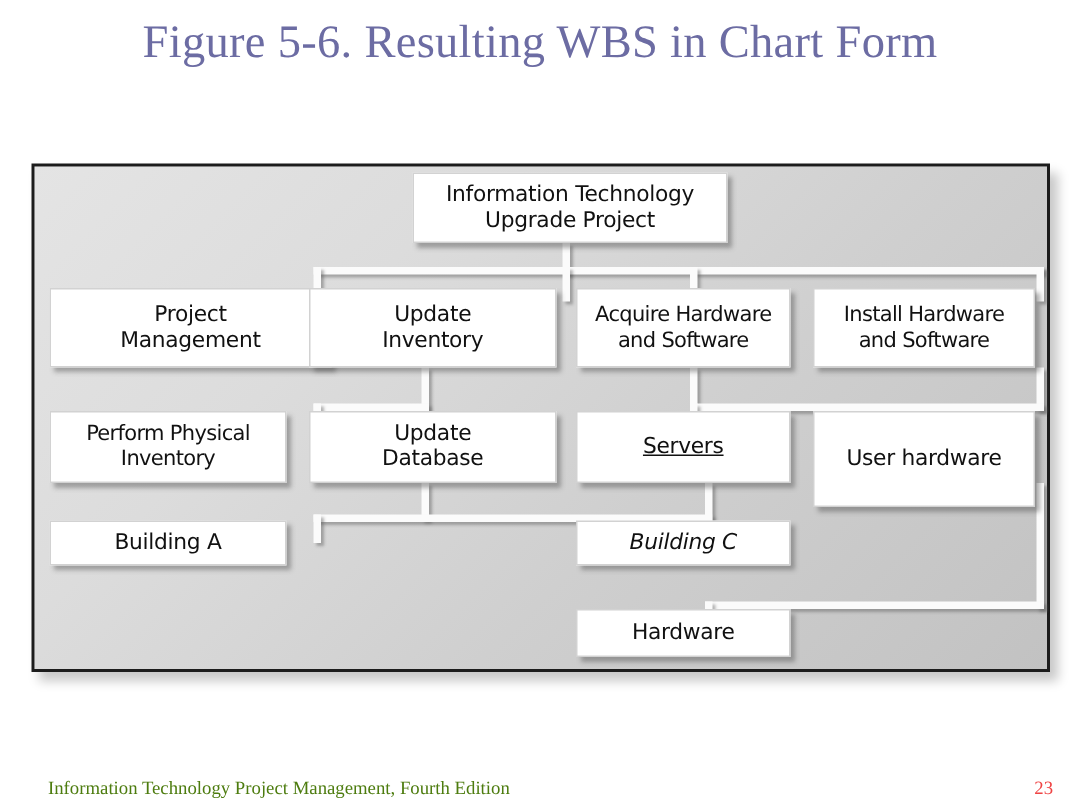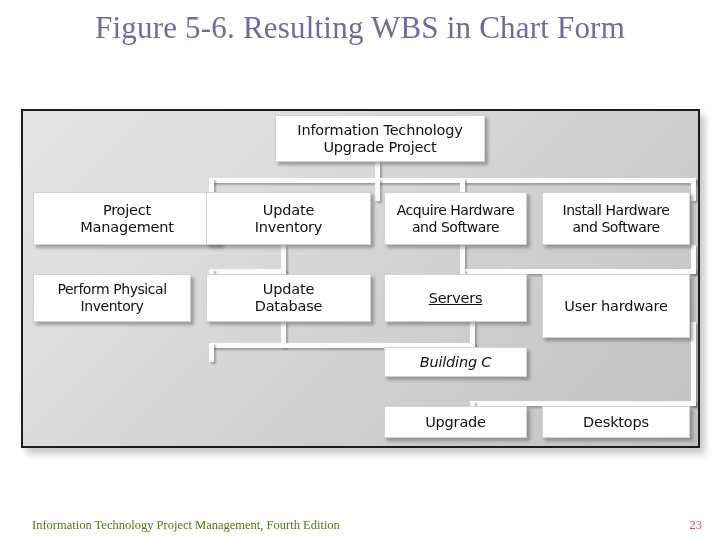--- a/index.html
+++ b/index.html
@@ -147,26 +147,26 @@
     <div class="wbs-box small" style="left:10px; top:163px; width:158px; height:48px;">Perform Physical
 Inventory</div>
 
     <div class="wbs-box" style="left:183px; top:163px; width:165px; height:48px;">Update
 Database</div>
 
     <div class="wbs-box" style="left:361px; top:163px; width:143px; height:48px;text-decoration:underline;">Servers</div>
 
     <div class="wbs-box" style="left:519px; top:163px; width:148px; height:64px;">User hardware</div>
 
+    <div class="wbs-box" style="left:10px; top:236px; width:158px; height:30px;">Building A</div>
 
 
     <div class="wbs-box" style="left:361px; top:236px; width:143px; height:30px;font-style:italic;">Building C</div>
 
-    <div class="wbs-box" style="left:361px; top:295px; width:143px; height:32px;">Upgrade</div>
+    <div class="wbs-box" style="left:361px; top:295px; width:143px; height:32px;">Hardware</div>
 
-    <div class="wbs-box" style="left:519px; top:295px; width:148px; height:32px;">Desktops</div>
 
   </div>
 </div>
 
 <div id="footer-text">Information Technology Project Management, Fourth Edition</div>
 
 <div id="footer-page">23</div>
 
 </body></html>

